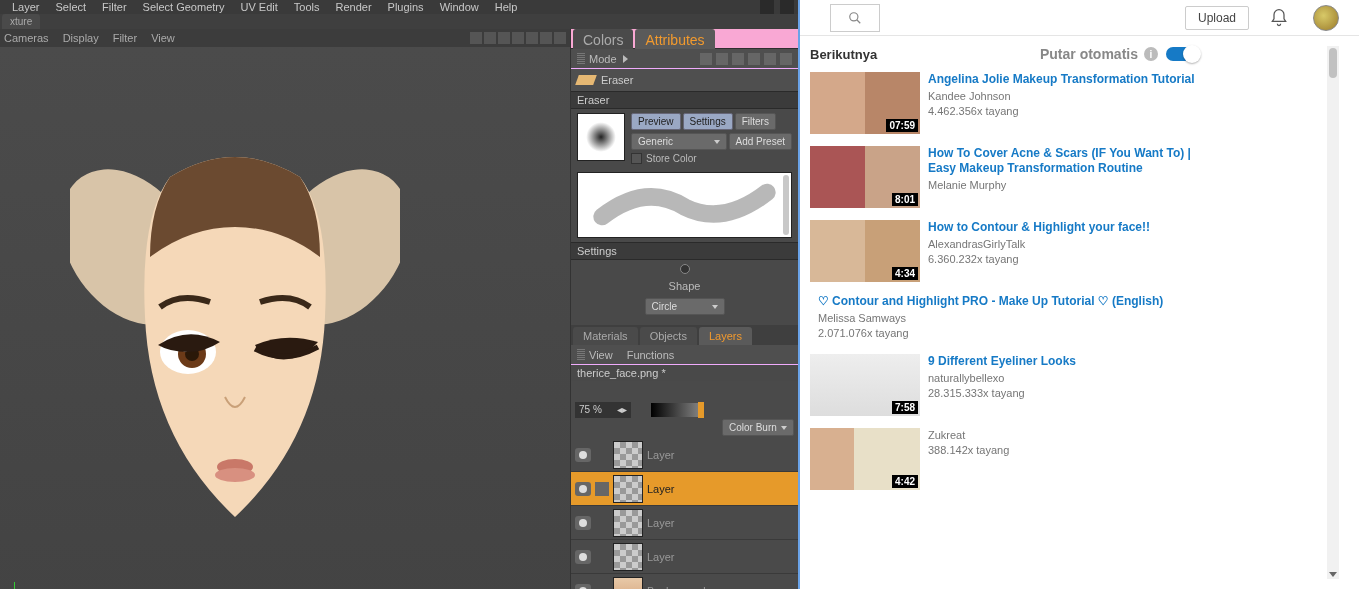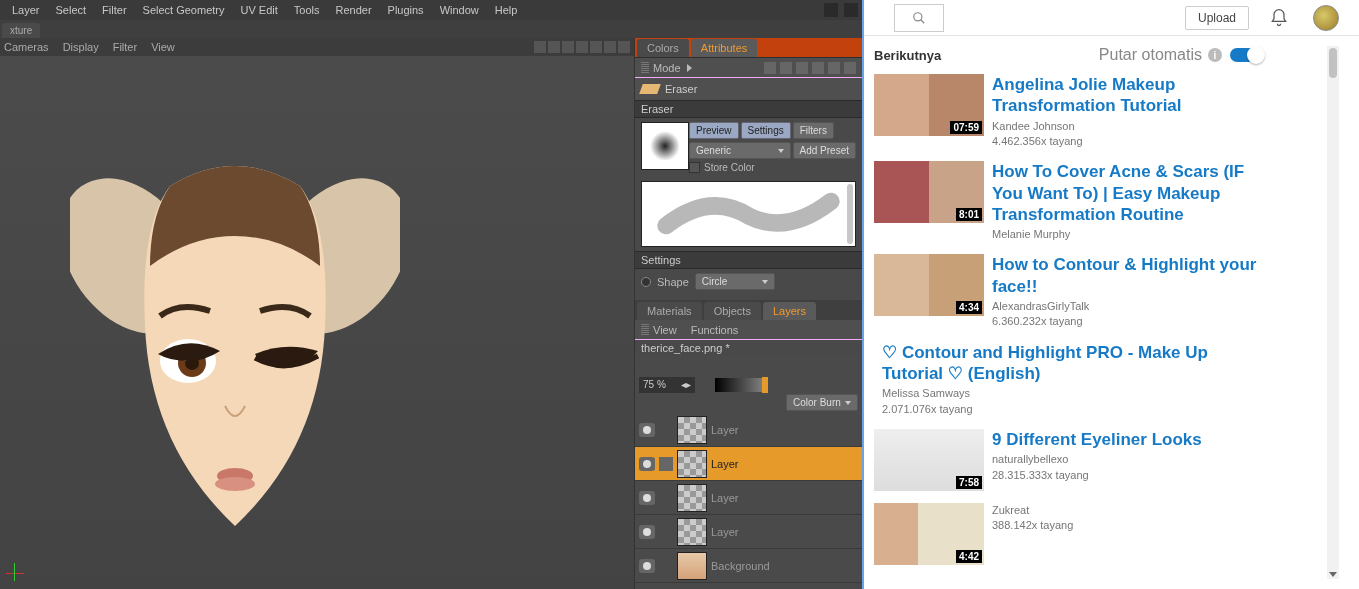--- a/index.html
+++ b/index.html
@@ -1,19 +1,19 @@
 <!DOCTYPE html>
 <html><head>
 <meta charset="utf-8">
 <style>
 * { margin: 0; padding: 0; box-sizing: border-box; font-family: Arial, sans-serif; }
 body { display: flex; width: 1359px; height: 589px; overflow: hidden; background: #fff; }
 
 
-.app { width: 862px; height: 589px; background: #494949; display: flex; flex-direction: column; }
+.app { width: 798px; height: 589px; background: #494949; display: flex; flex-direction: column; }
 .menubar { height: 20px; background: #3a3a3a; display: flex; align-items: center; padding: 0 4px; color: #c8c8c8; font-size: 11px; }
 .menubar span { padding: 0 8px; cursor: default; }
 .menubar .spacer { flex: 1; }
 .win-icon { width: 14px; height: 14px; margin-left: 6px; background: #2a2a2a; }
 .tabrow { height: 18px; background: #3f3f3f; display: flex; align-items: flex-end; padding-left: 2px; }
 .tabrow .tab { font-size: 10px; color: #aaa; padding: 2px 8px; background: #4a4a4a; border-radius: 3px 3px 0 0; }
 .workspace { flex: 1; display: flex; }
 .viewport-wrap { flex: 1; display: flex; flex-direction: column; }
 .vp-toolbar { height: 18px; background: #3c3c3c; display: flex; align-items: center; color: #aaa; font-size: 11px; padding: 0 4px; }
 .vp-toolbar span { margin-right: 14px; }
@@ -21,45 +21,45 @@
 .vp-icons { display: flex; gap: 2px; }
 .vp-icons i { width: 12px; height: 12px; background: #555; display: inline-block; }
 .viewport { flex: 1; background: linear-gradient(#4b4b4b, #434343); position: relative; overflow: hidden; }
 .face { position: absolute; left: 70px; top: 70px; width: 330px; height: 420px; }
 .face svg { width: 100%; height: 100%; }
 .axis { position: absolute; left: 6px; bottom: 6px; width: 20px; height: 20px; }
 .axis::before { content: ''; position: absolute; left: 0; top: 10px; width: 18px; height: 1px; background: #c33; }
 .axis::after { content: ''; position: absolute; left: 8px; top: 0; width: 1px; height: 18px; background: #3c3; }
 
 .sidepanel { width: 228px; background: #494949; display: flex; flex-direction: column; border-left: 1px solid #333; }
-.sp-tabs { height: 20px; display: flex; align-items: center; background: #c2410c; font-size: 11px; border-bottom: 1px solid #2f2f2f; }
+.sp-tabs { height: 20px; display: flex; align-items: flex-start; background: #f9a8d4; font-size: 14px; border-bottom: 1px solid #2f2f2f; }
 .sp-tab { padding: 3px 10px; color: #aaa; background: #4a4a4a; border-radius: 3px 3px 0 0; margin-left: 2px; }
 .sp-tab.active { background: #5a5a5a; color: #f29a2e; }
 .sp-row { height: 20px; background: #4f4f4f; display: flex; align-items: center; padding: 0 6px; color: #bbb; font-size: 11px; border-bottom: 1px solid #f0abfc; }
 .sp-row .icons { margin-left: auto; display: flex; gap: 4px; }
 .sp-row .icons i { width: 12px; height: 12px; background: #666; display: inline-block; }
 .tri { width: 0; height: 0; border-top: 4px solid transparent; border-bottom: 4px solid transparent; border-left: 5px solid #bbb; margin: 0 6px; }
 .grip { display: inline-block; width: 8px; height: 12px; background: repeating-linear-gradient(#777, #777 1px, transparent 1px, transparent 2px); margin-right: 4px; }
 .tool-title { height: 22px; display: flex; align-items: center; padding: 0 6px; color: #ccc; font-size: 11px; background: #4f4f4f; }
 .tool-title .er-icon { width: 18px; height: 10px; background: #e6b873; transform: skewX(-20deg); margin-right: 6px; }
 .sect-head { height: 18px; background: #3b3b3b; color: #ccc; font-size: 11px; padding: 2px 6px; border-top: 1px solid #2a2a2a; border-bottom: 1px solid #2a2a2a; }
-.eraser-body { padding: 4px 6px; display: flex; gap: 0; }
+.eraser-body { padding: 4px 6px; display: flex; gap: 6px; }
 .brush-prev { width: 48px; height: 48px; background: #fff; border: 1px solid #222; display: flex; align-items: center; justify-content: center; }
 .brush-prev .dot { width: 30px; height: 30px; background: radial-gradient(circle, #222 0%, rgba(0,0,0,0) 70%); border-radius: 50%; }
 .eraser-ctrls { flex: 1; display: flex; flex-direction: column; gap: 3px; }
 .btnrow { display: flex; gap: 2px; }
 .btn { font-size: 10px; background: #9aa8c4; color: #222; padding: 2px 6px; border: 1px solid #667; border-radius: 2px; }
 .btn.dim { background: #6a6a6a; color: #ddd; border-color: #555; }
 .dd { font-size: 10px; background: #6a6a6a; color: #ddd; padding: 2px 6px; border: 1px solid #555; border-radius: 2px; display: flex; align-items: center; justify-content: space-between; }
 .dd::after { content: ''; border-left: 3px solid transparent; border-right: 3px solid transparent; border-top: 4px solid #ccc; margin-left: 4px; }
 .chk { width: 11px; height: 11px; background: #555; border: 1px solid #333; margin-right: 4px; }
 .stroke-prev { margin: 4px 6px; height: 66px; background: #fff; border: 1px solid #222; position: relative; overflow: hidden; }
 .stroke-prev .slider { position: absolute; right: 2px; top: 2px; bottom: 2px; width: 6px; background: #c8c8c8; border-radius: 3px; }
 .stroke-prev svg { width: 100%; height: 100%; }
-.settings-body { padding: 4px 6px; display: flex; align-items: center; gap: 6px; font-size: 11px; color: #bbb; }
+.settings-body { padding: 4px 6px; display: flex; align-items: center; gap: 6px; font-size: 11px; color: #bbb; flex-direction: column; }
 .radio { width: 10px; height: 10px; border: 1px solid #888; border-radius: 50%; background: #333; }
 
 .sp-tabs2 { height: 20px; display: flex; align-items: flex-end; background: #3f3f3f; font-size: 11px; margin-top: 6px; }
 .layer-top { display: flex; align-items: center; padding: 2px 4px; gap: 20px; background: #4a4a4a; }
 .fname { font-size: 11px; color: #ccc; padding: 2px 6px; }
 .pct { width: 56px; height: 16px; background: #333; font-size: 10px; color: #ccc; display: flex; align-items: center; padding: 0 4px; }
 .opacity-bar { flex: 1; height: 14px; background: linear-gradient(to right, #000, #888); position: relative; }
 .opacity-bar .thumb { position: absolute; right: -2px; top: -1px; width: 6px; height: 16px; background: #e69a2a; }
 .blend { width: 72px; margin-top: 36px; }
 .layers { background: #4a4a4a; }
@@ -80,35 +80,35 @@
 .searchbox { width: 50px; height: 28px; border: 1px solid #ccc; display: flex; align-items: center; justify-content: center; }
 .yt-top .sp { flex: 1; }
 .upload { font-size: 12px; color: #444; padding: 4px 12px; border: 1px solid #ccc; border-radius: 2px; margin-right: 20px; }
 .bell { width: 20px; height: 20px; position: relative; margin-right: 24px; }
 .bell svg { width: 100%; height: 100%; }
 .avatar { width: 26px; height: 26px; border-radius: 50%; background: radial-gradient(circle at 40% 40%, #d8c968, #9a7a2a); border: 1px solid #888; }
 .yt-body { flex: 1; padding: 10px 20px 10px 10px; overflow: hidden; display: flex; }
 .yt-col { width: 390px; }
 .yt-head { display: flex; align-items: center; font-size: 13px; font-weight: bold; color: #333; margin-bottom: 10px; }
 .yt-head .sp { flex: 1; }
-.auto { color: #888; font-weight: normal; font-size: 16px; margin-right: 6px; margin-left: 32px; }
+.auto { color: #888; font-weight: bold; font-size: 14px; margin-right: 6px; margin-left: 32px; }
 .info-i { width: 14px; height: 14px; border-radius: 50%; background: #bbb; color: #fff; font-size: 10px; display: flex; align-items: center; justify-content: center; margin-right: 8px; }
 .toggle { width: 34px; height: 14px; background: #167ac6; border-radius: 7px; position: relative; }
 .toggle::after { content: ''; position: absolute; right: -1px; top: -2px; width: 18px; height: 18px; background: #fff; border-radius: 50%; box-shadow: 0 1px 2px rgba(0,0,0,.3); }
 .vid { display: flex; margin-bottom: 12px; }
 .vthumb { width: 110px; height: 62px; background: #b89278; position: relative; flex-shrink: 0; }
 .vthumb.t1 { background: linear-gradient(to right, #d4a88a 50%, #b88668 50%); }
 .vthumb.t2 { background: linear-gradient(to right, #a55 50%, #c9a388 50%); }
 .vthumb.t3 { background: linear-gradient(to right, #d8b898 50%, #c8a078 50%); }
 .vthumb.t4 { background: linear-gradient(to right, #caa580 50%, #b89070 50%); }
 .vthumb.t5 { background: linear-gradient(#eee, #ddd); }
 .vthumb.t6 { background: linear-gradient(to right, #d8b090 40%, #e8e0c8 40%); }
 .dur { position: absolute; right: 2px; bottom: 2px; background: #000; color: #fff; font-size: 10px; font-weight: bold; padding: 1px 3px; }
 .vinfo { padding-left: 8px; font-size: 12px; }
-.vtitle { color: #167ac6; font-size: 17px; font-weight: bold; line-height: 1.25; margin-bottom: 2px; }
+.vtitle { color: #167ac6; font-size: 12px; font-weight: bold; line-height: 1.25; margin-bottom: 2px; }
 .vch, .vviews { color: #767676; font-size: 11px; line-height: 1.4; }
 .yt-scroll { width: 12px; background: #f1f1f1; margin-left: auto; position: relative; }
 .yt-scroll .tr { position: absolute; top: 2px; right: 2px; width: 8px; height: 30px; background: #c1c1c1; border-radius: 4px; }
 .yt-scroll .arrow { position: absolute; bottom: 2px; left: 2px; width: 0; height: 0; border-left: 4px solid transparent; border-right: 4px solid transparent; border-top: 5px solid #666; }
 </style>
 </head>
 <body>
 
 <div class="app">
   <div class="menubar">

